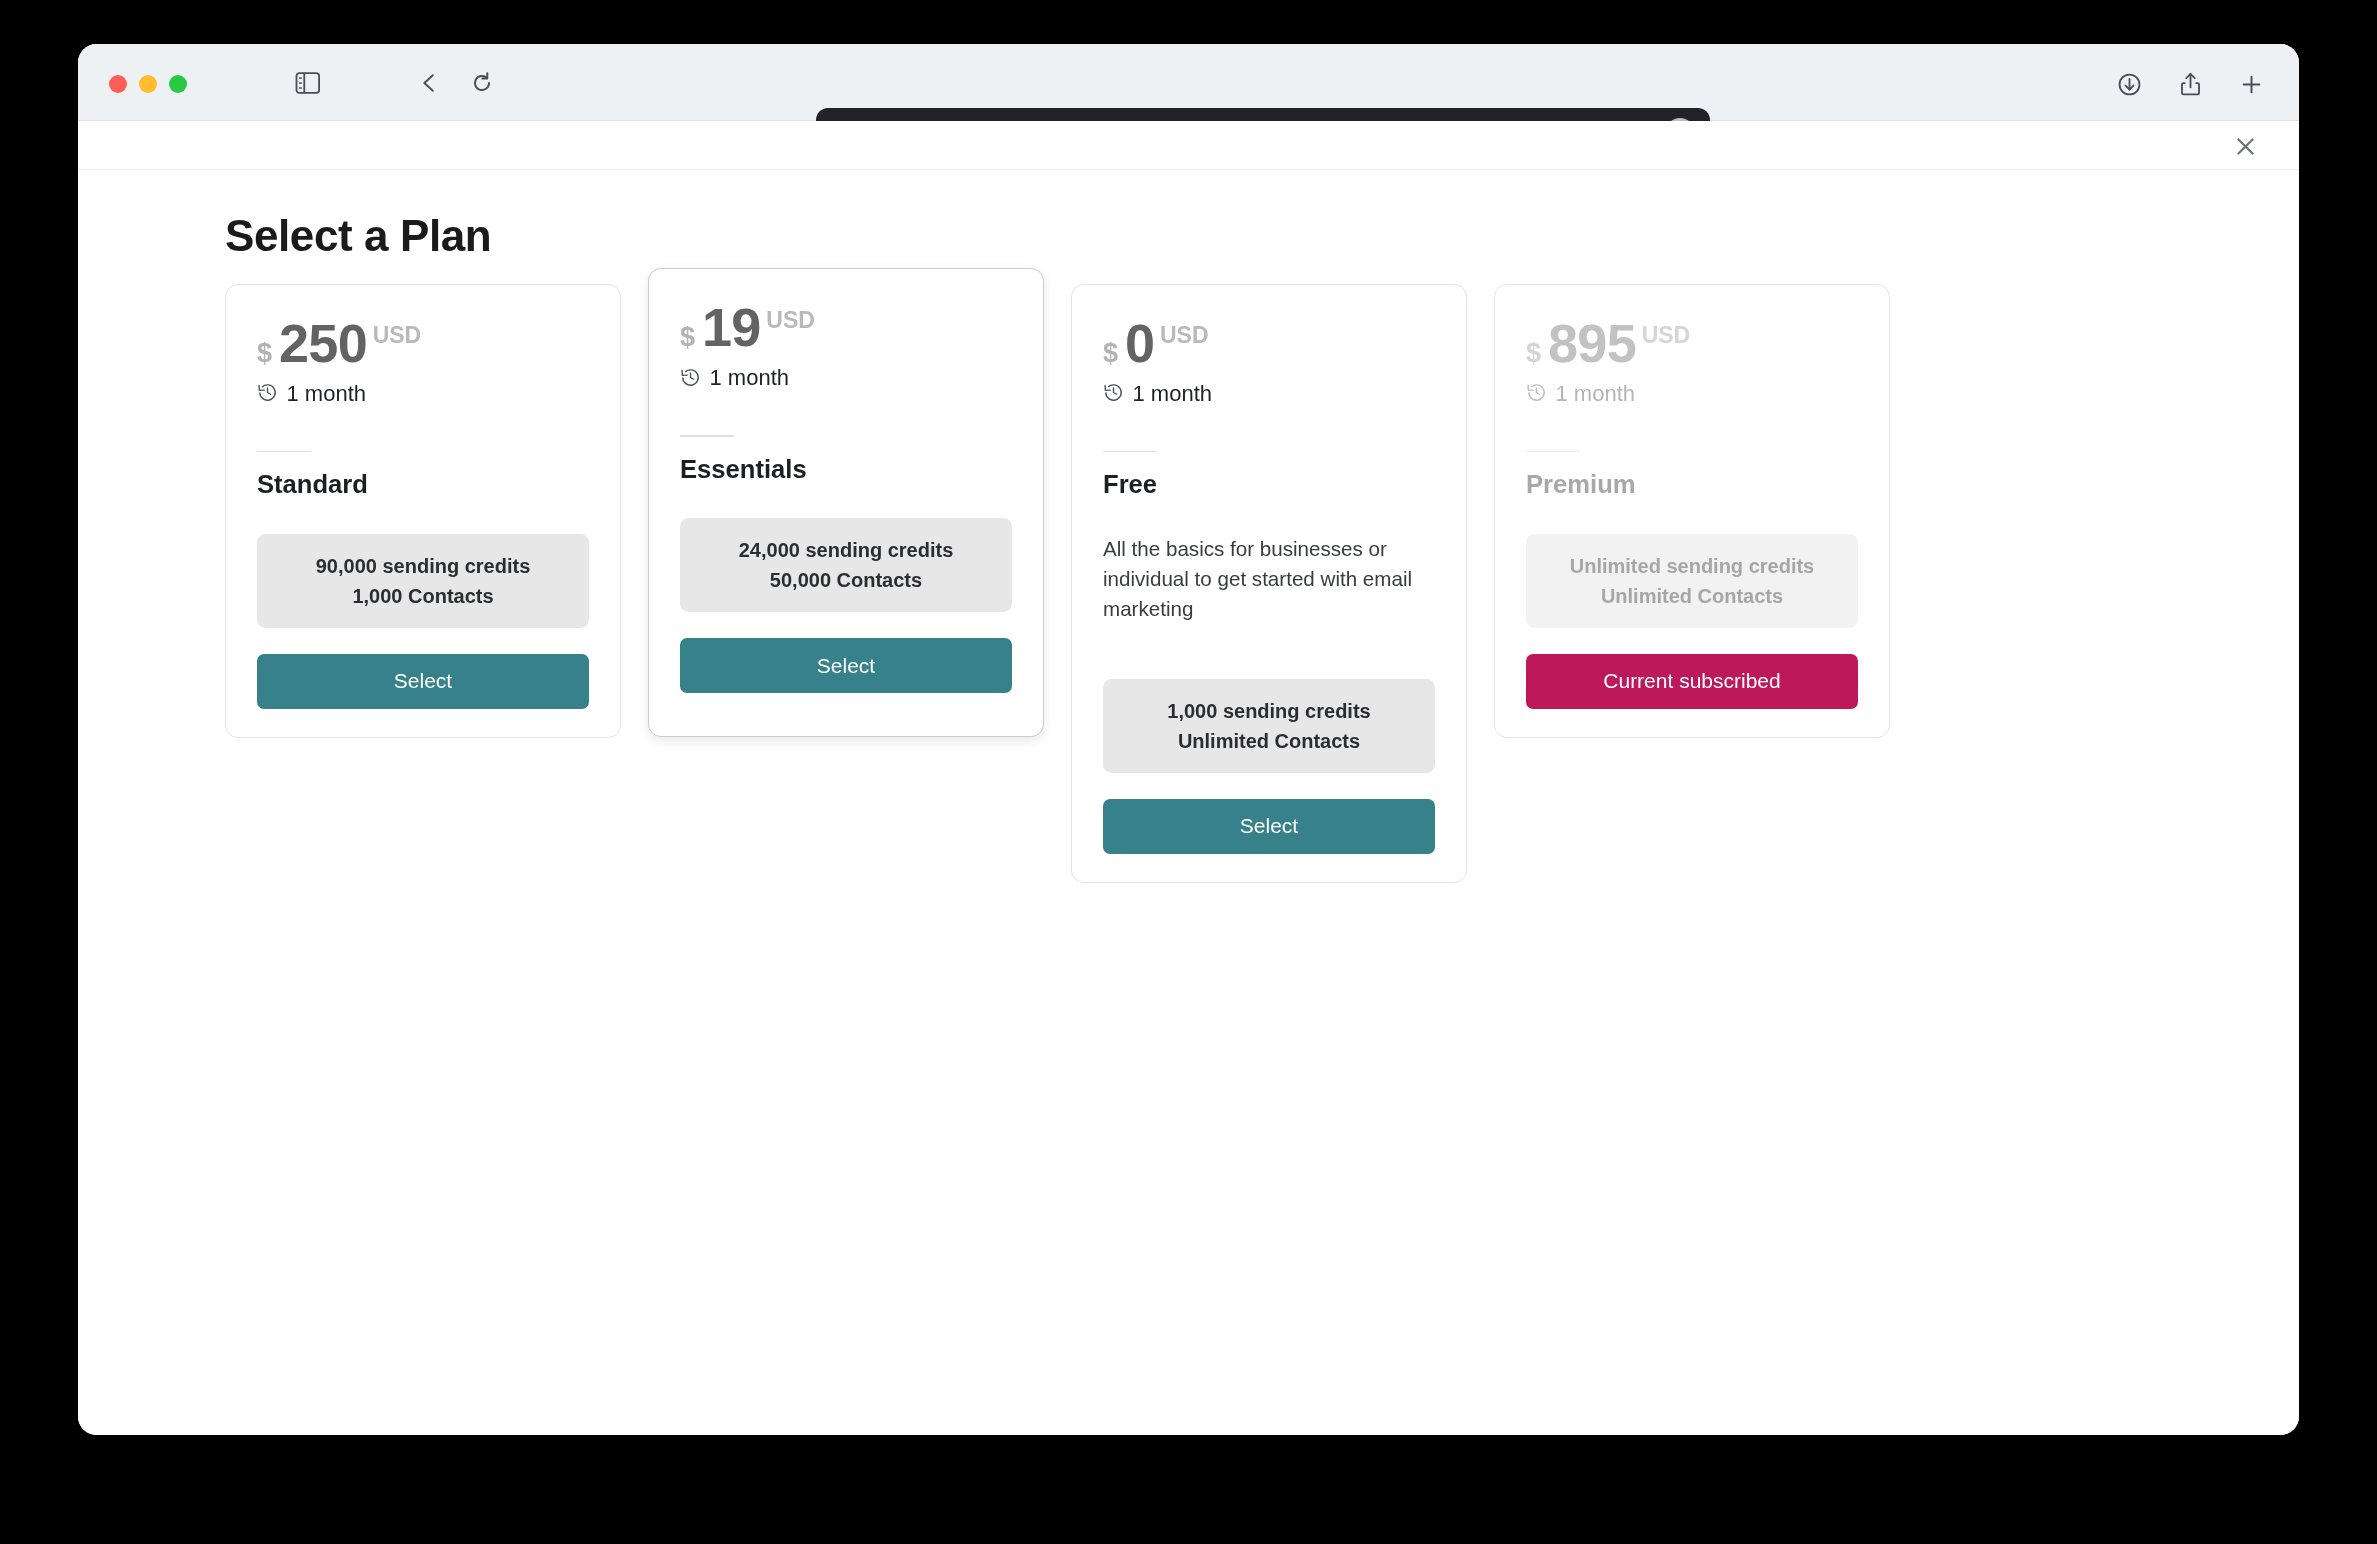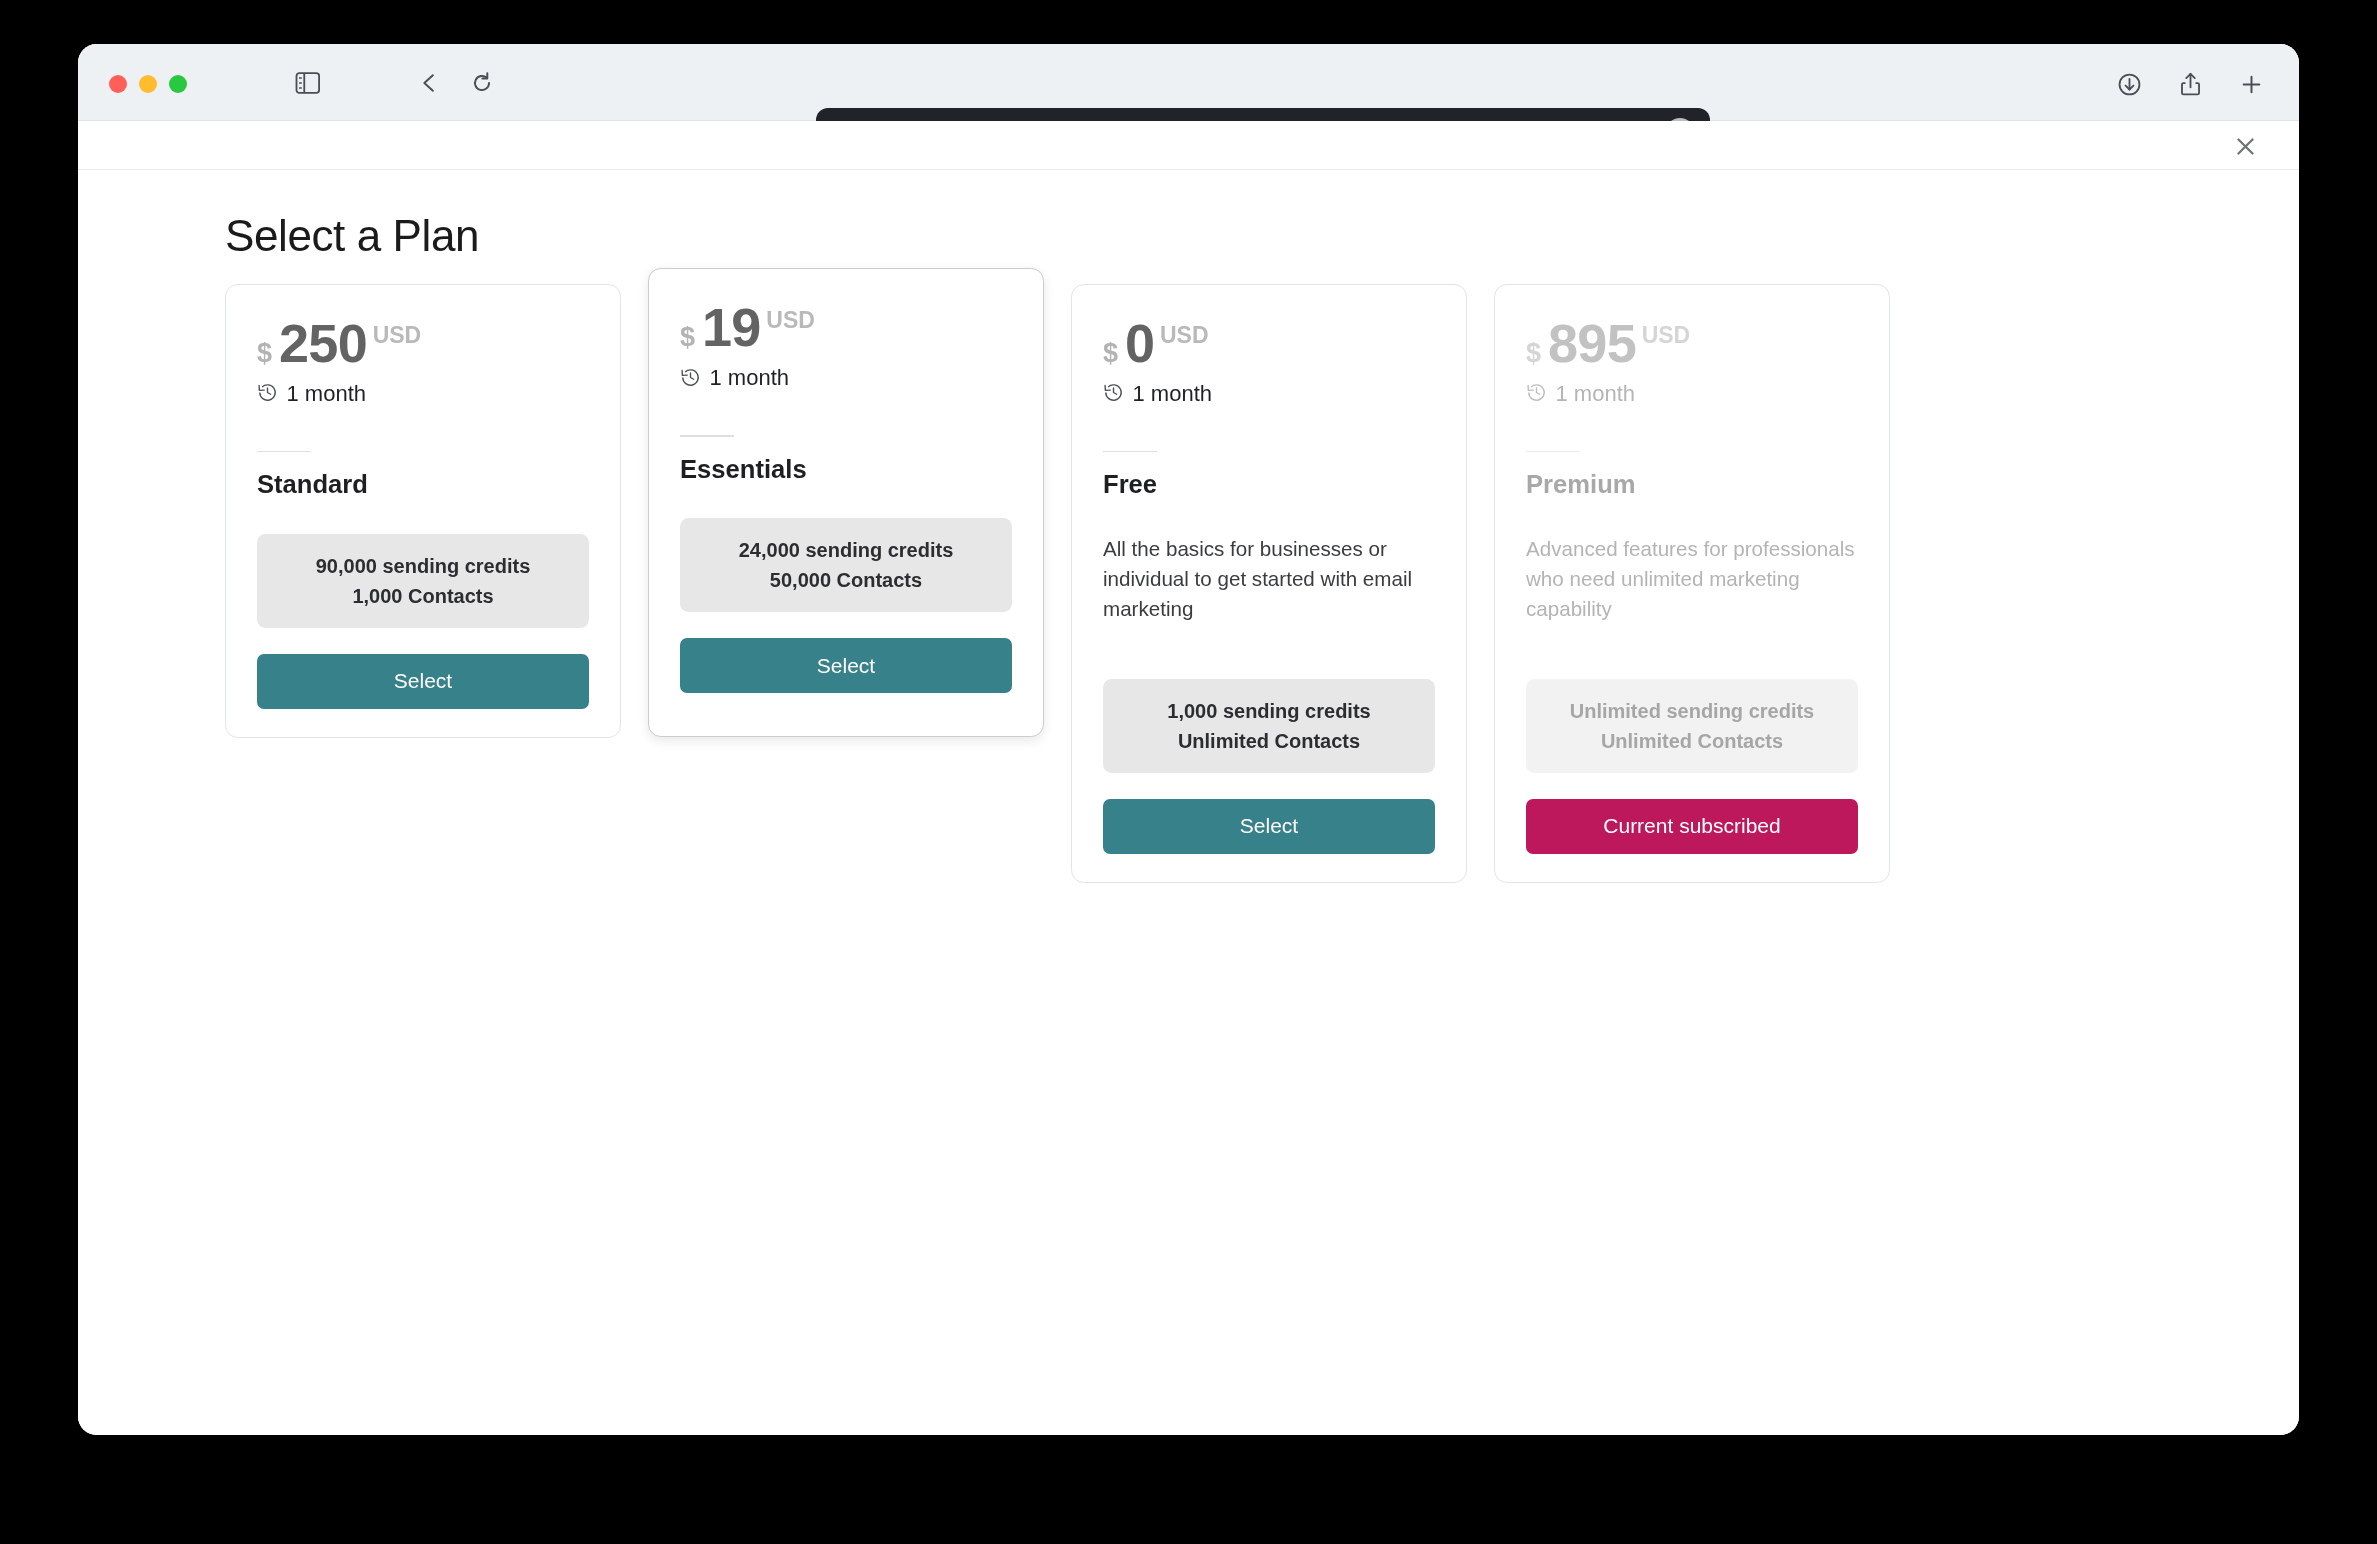--- a/index.html
+++ b/index.html
@@ -183,21 +183,21 @@
     align-items: center;
     justify-content: center;
   }
 
   .content {
     padding: 44px 0 0 147px;
   }
 
   .page-title {
     font-size: 44px;
-    font-weight: 400;
+    font-weight: 700;
     color: #1b1b1b;
     letter-spacing: -0.4px;
     margin: 0 0 25.6px 0;
     line-height: 1;
   }
   .page-subtitle {
     font-size: 21px;
     color: #24262a;
     margin: 0 0 37px 0;
     line-height: 1.3;
@@ -517,21 +517,20 @@
               <svg width="21" height="21" viewBox="0 0 30 30">
                 <path d="M4 15a11 11 0 1 0 3.3-7.8" fill="none" stroke="#bdbdbd" stroke-width="2"></path>
                 <polyline points="3,5 3.4,12 10.4,11.6" fill="none" stroke="#bdbdbd" stroke-width="2" stroke-linecap="round" stroke-linejoin="round"></polyline>
                 <polyline points="15,8.5 15,15 19.5,17.5" fill="none" stroke="#bdbdbd" stroke-width="2" stroke-linecap="round" stroke-linejoin="round"></polyline>
               </svg>
             </span>
             <span class="duration-text">1 month</span>
           </div>
           <div class="divider"></div>
           <div class="plan-name">Premium</div>
-          <div class="plan-desc">Advanced features for professionals who need unlimited marketing capability</div>
           <div class="credits-box">
             <div class="credits-line">Unlimited sending credits</div>
             <div class="credits-line">Unlimited Contacts</div>
           </div>
           <button class="plan-button" disabled="">Current subscribed</button>
         </div>
 
       </div>
     </div>
   </div>

